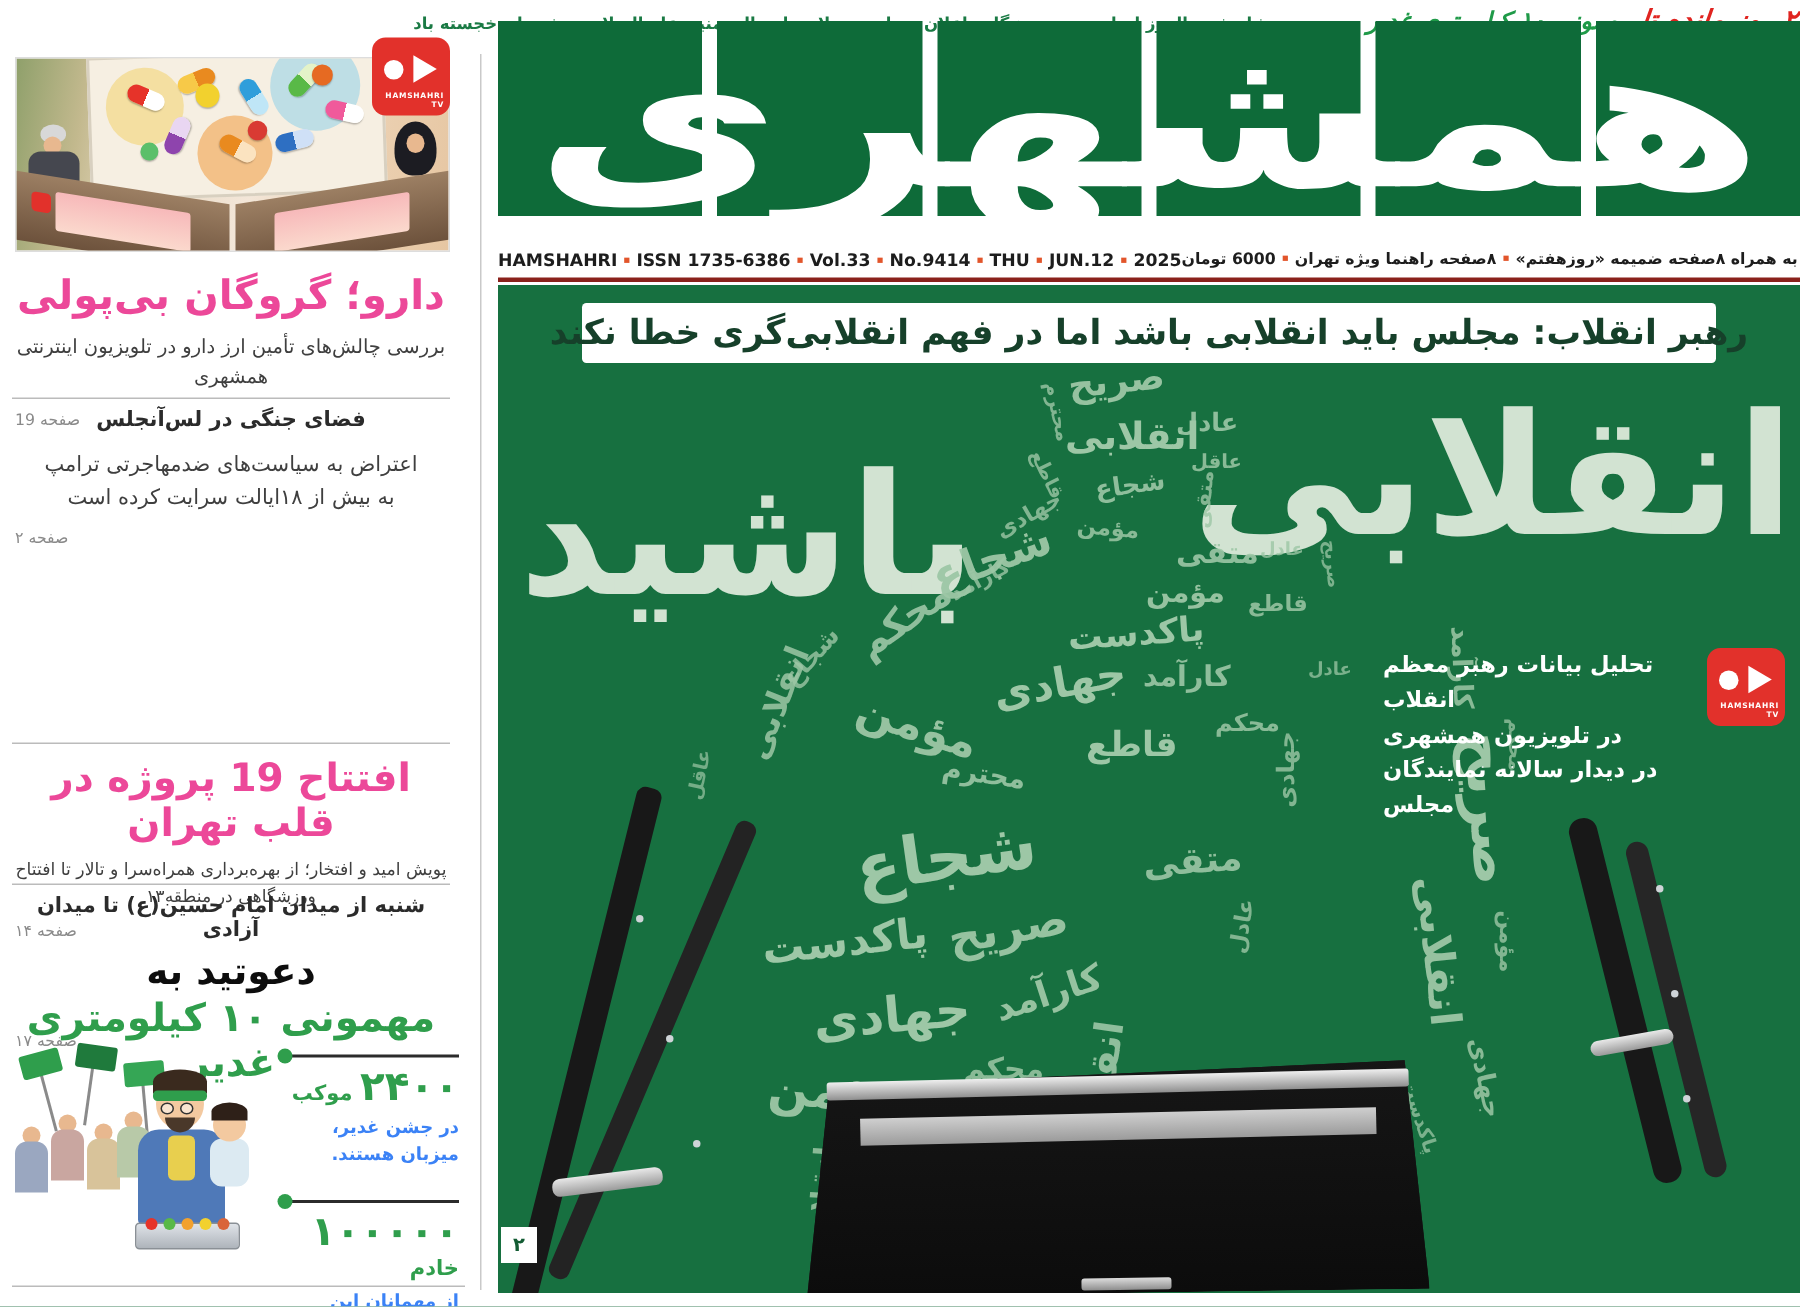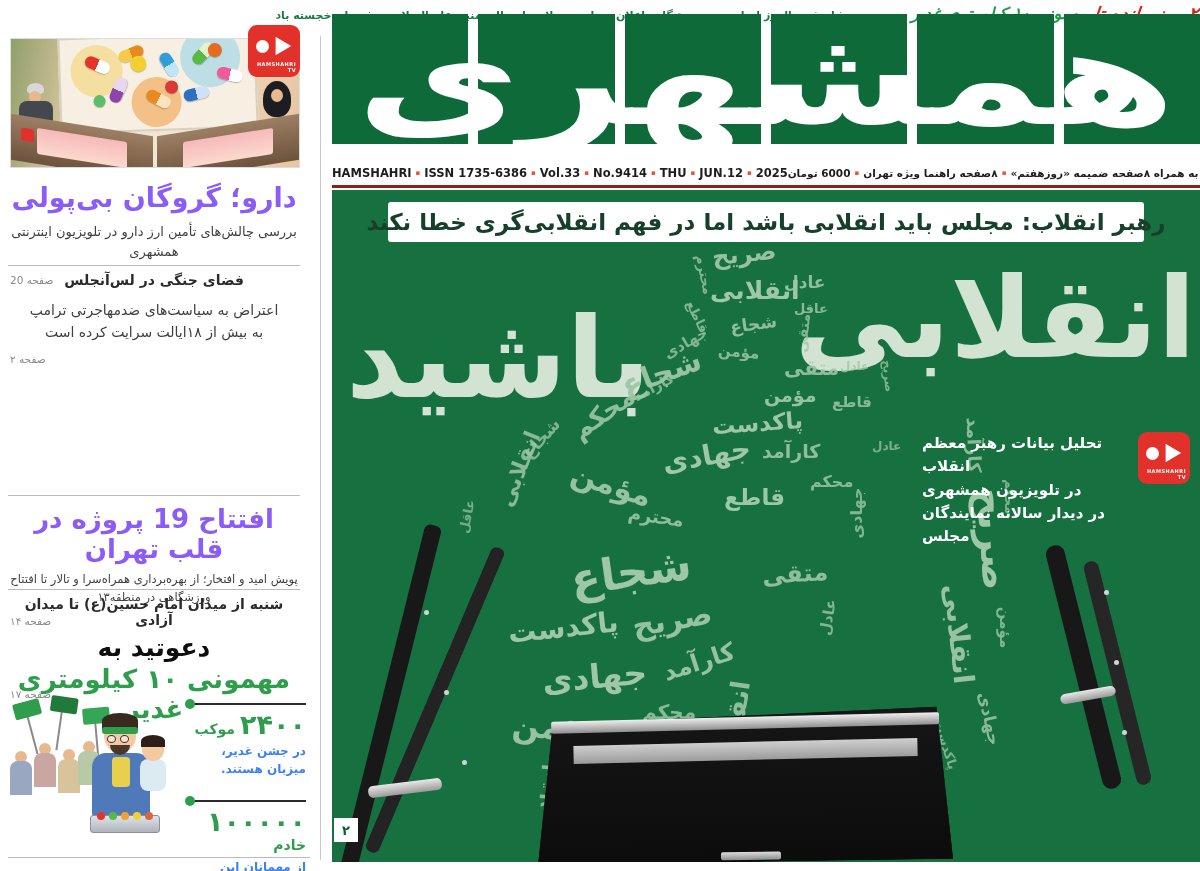--- a/index.html
+++ b/index.html
@@ -104,21 +104,21 @@
   .desk-l { left:0; width:142px; transform:skewY(9deg); }
   .desk-r { right:0; width:142px; transform:skewY(-9deg); }
   .desk-panel { position:absolute; left:18%; top:10px; width:64%; height:26px;
                 background:linear-gradient(#f7b9ba,#fbd9cd); border-radius:2px; }
   .mini-logo { position:absolute; left:10px; top:12px; width:13px; height:13px; background:#e2312b;
                border-radius:3px; }
   .corner-tvlogo { position:absolute; left:240px; top:25px; transform:scale(1); z-index:3; }
 
   .sb-item { position:absolute; left:0; width:292px; border-bottom:1px solid #bbb; }
   .kicker { font-size:14px; font-weight:bold; color:#2b2b2b; text-align:center; direction:rtl; }
-  .head-lg { font-weight:bold; color:#8b5cf6; text-align:center; direction:rtl; }
+  .head-lg { font-weight:bold; color:#ec4899; text-align:center; direction:rtl; }
   .subhead { font-size:13px; color:#3f3f3f; text-align:center; direction:rtl; line-height:1.55; }
   .pageref { font-size:10.5px; color:#8a8a8a; direction:rtl; text-align:left; padding:0 2px 3px 2px; }
 
   .it1 { top:178px; height:88px; }
   .it1 .head-lg { font-size:27px; margin-top:4px; }
   .it1 .subhead { margin-top:9px; }
   .it1 .pageref { margin-top:12px; }
 
   .it2 { top:272px; height:224px; }
   .it2 .head-lg { font-size:37px; line-height:1.22; margin-top:6px; }
@@ -334,21 +334,21 @@
     </div>
     <div class="tvlogo corner-tvlogo">
       <span class="tv-dot"></span>
       <span class="tv-play"></span>
       <span class="tv-label">HAMSHAHRI TV</span>
     </div>
 
     <div class="sb-item it1">
       <div class="head-lg" lang="fa">دارو؛ گروگان بی‌پولی</div>
       <div class="subhead" lang="fa">بررسی چالش‌های تأمین ارز دارو در تلویزیون اینترنتی همشهری</div>
-      <div class="pageref" lang="fa">صفحه 20</div>
+      <div class="pageref" lang="fa">صفحه 19</div>
     </div>
 
     <div class="sb-item it2">
       <div class="kicker" lang="fa">فضای جنگی در لس‌آنجلس</div>
       <div class="subhead" lang="fa">اعتراض به سیاست‌های ضدمهاجرتی ترامپ به بیش از ۱۸ایالت سرایت کرده است</div>
       <div class="pageref" lang="fa">صفحه ۲</div>
     </div>
 
     <div class="sb-item it3">
       <div class="head-lg" lang="fa">افتتاح 19 پروژه در قلب تهران</div>

